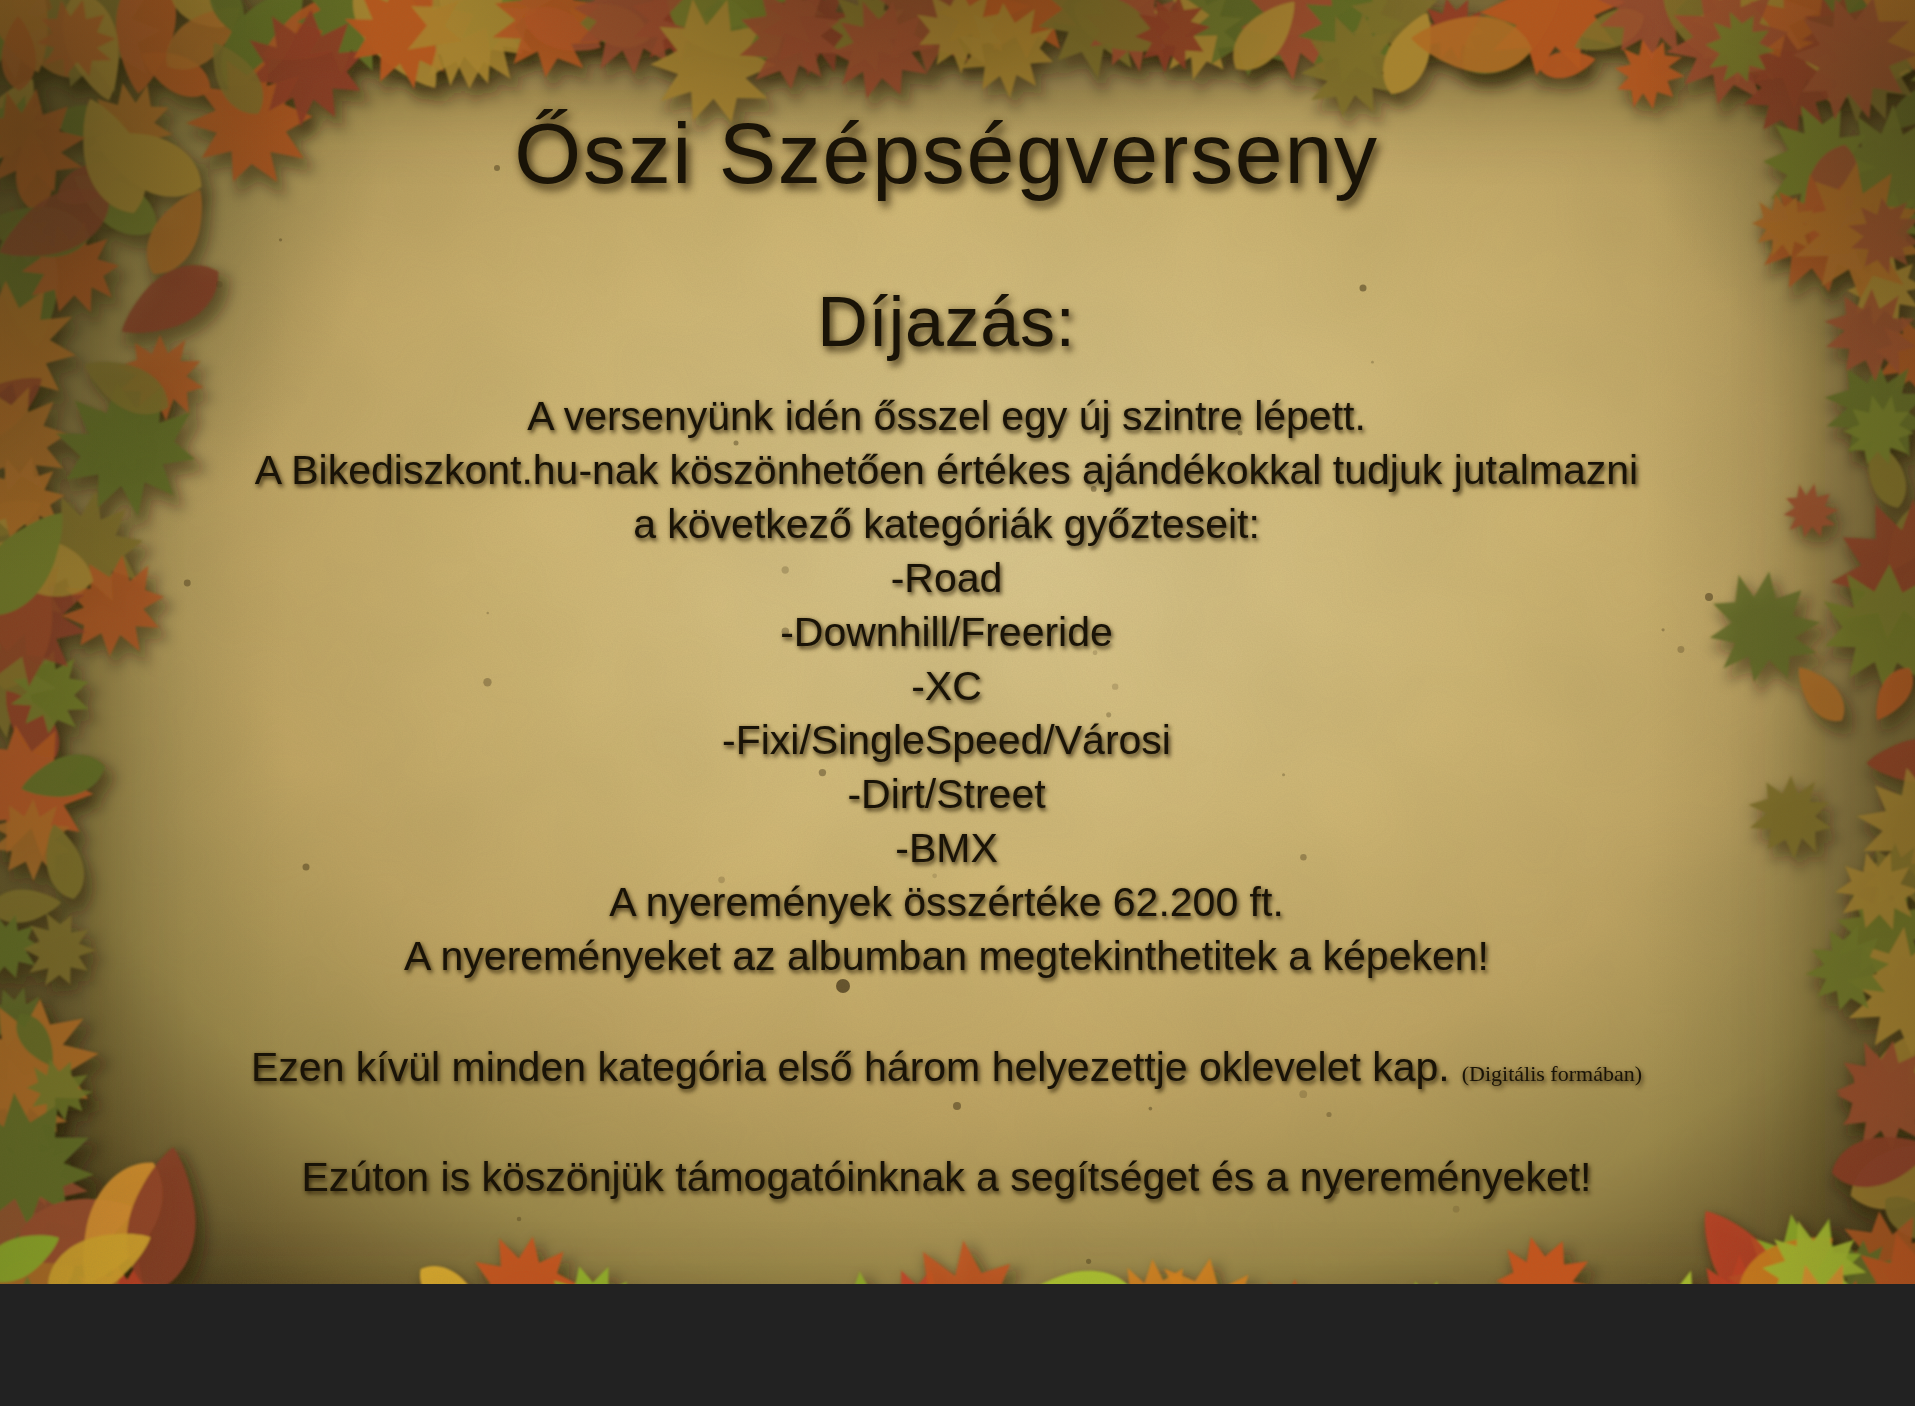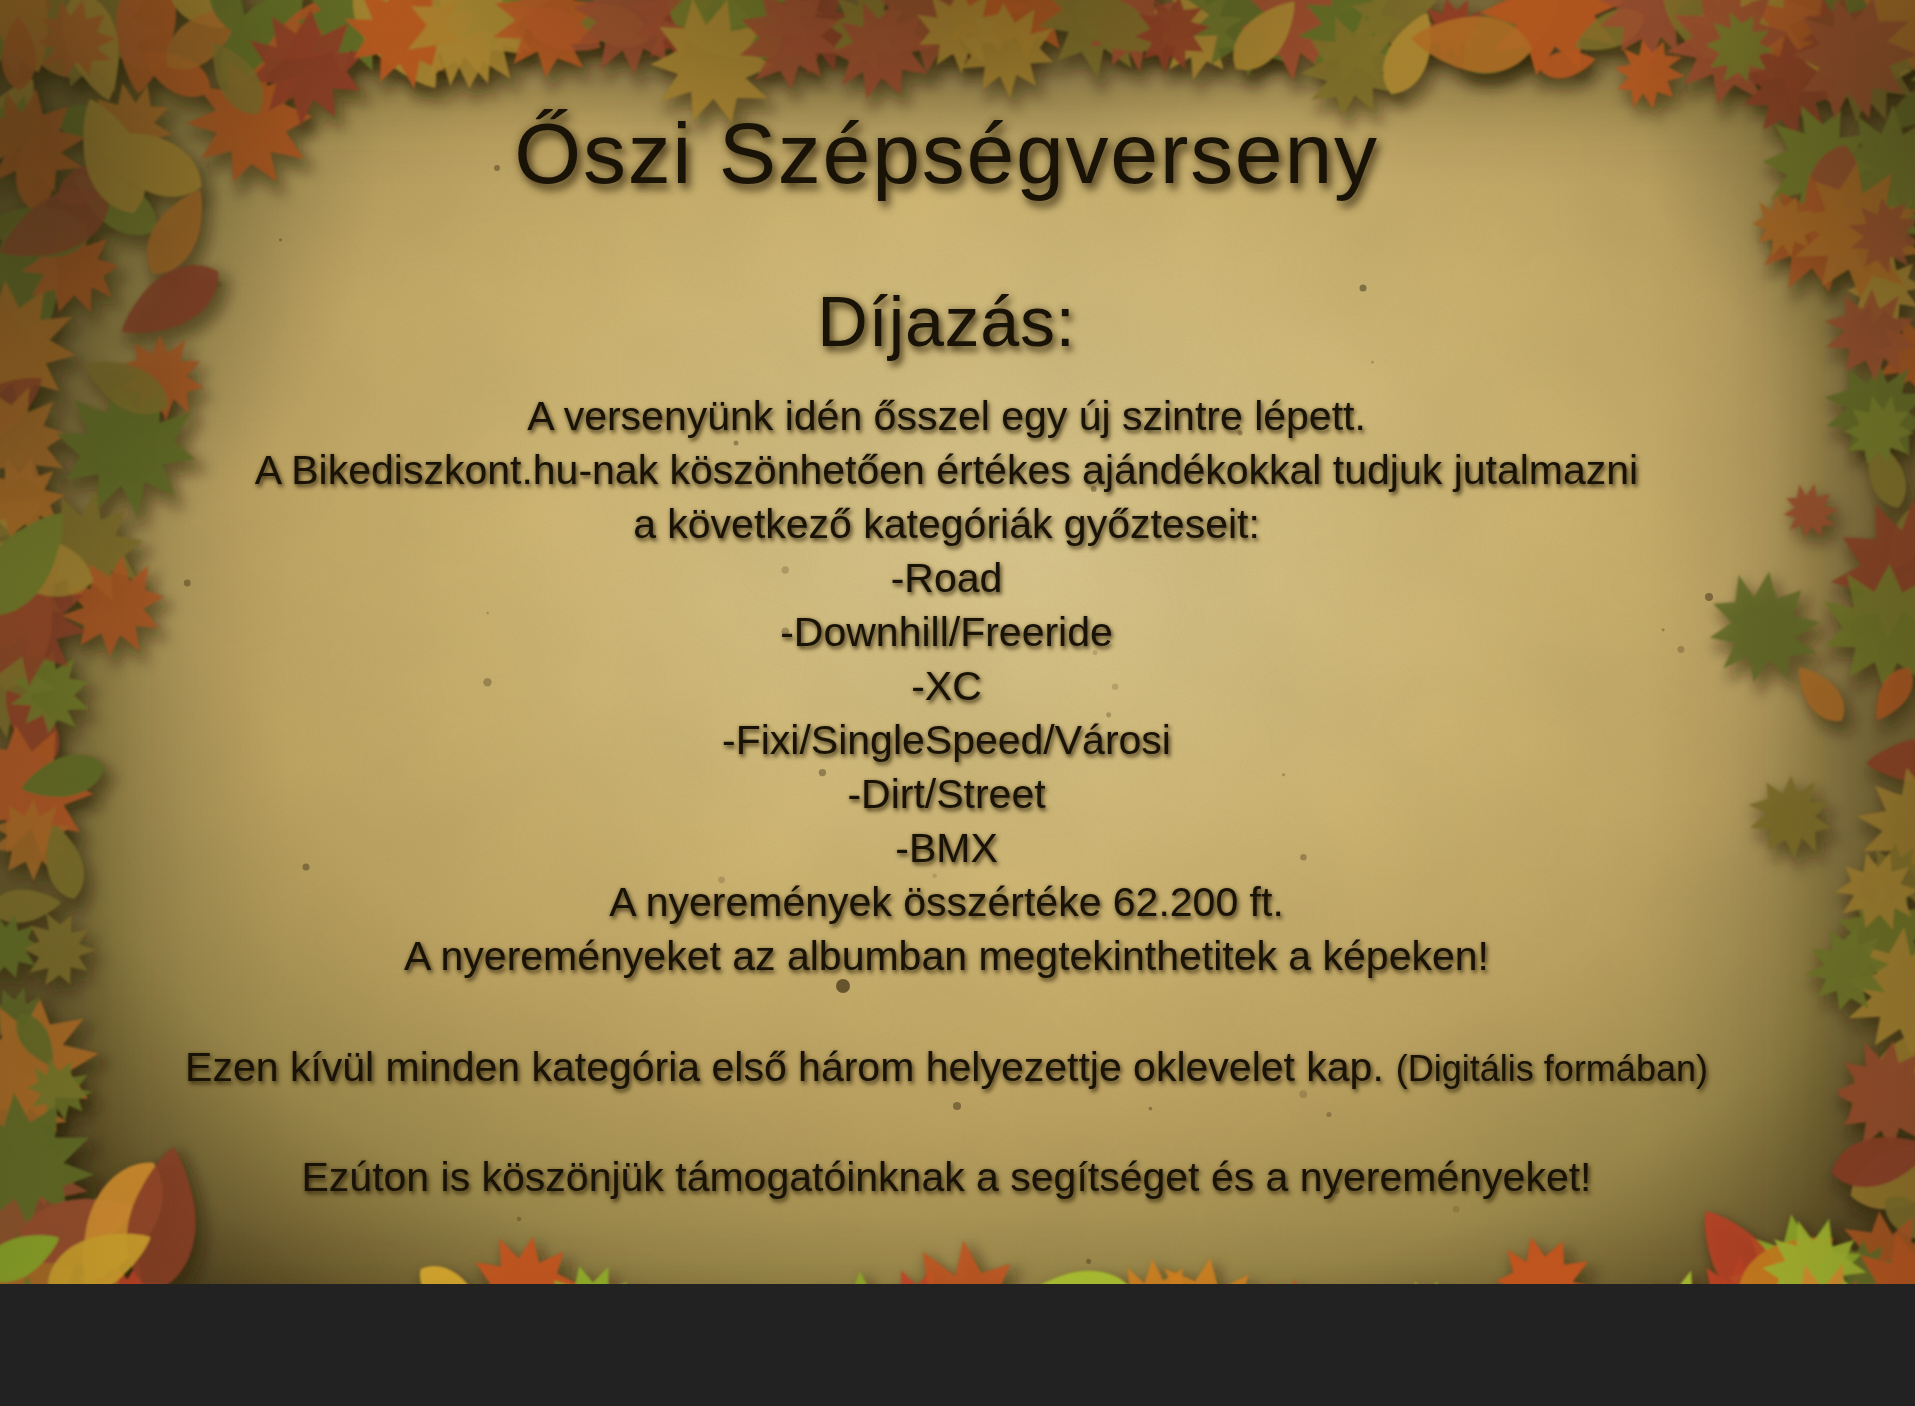--- a/index.html
+++ b/index.html
@@ -23,21 +23,21 @@
   }
   svg.bg{position:absolute;inset:0;z-index:1;display:block;}
   .text-layer{position:absolute;top:0;left:-11px;width:100%;height:100%;z-index:3;
     text-align:center;color:var(--ink,#191307);}
   .text-layer > *{position:absolute;left:0;right:0;margin:0;font-weight:normal;}
   .tshadow{text-shadow:0.045em 0.07em 0.10em rgba(45,32,8,.78), -0.01em -0.01em 0.09em rgba(45,32,8,.30);}
   .title{top:110px;font-size:86px;line-height:1;letter-spacing:.02em;}
   .heading{top:287px;font-size:70px;line-height:1;letter-spacing:.01em;}
   .bodyblock{top:389px;font-size:41px;line-height:54px;}
   .note{top:1040px;font-size:41px;line-height:54px;}
-  .note .small{font-size:36px;margin-left:12px;}
+  .note .small{font-size:22px;margin-left:12px;font-family:Liberation Serif, serif;}
   .closing{top:1150px;font-size:41px;line-height:54px;}
 </style>
 </head>
 <body>
 
 <div class="poster">
 
   <svg class="bg" viewBox="0 0 1915 1406" width="1915" height="1406" aria-hidden="true">
     <defs>
       <path id="maple" d="M0,-46 L10,-26 L30,-38 L24,-14 L46,-18 L32,0 L44,14 L22,14 L26,36 L8,24 L0,46 L-8,24 L-26,36 L-22,14 L-44,14 L-32,0 L-46,-18 L-24,-14 L-30,-38 L-10,-26 Z"></path>

